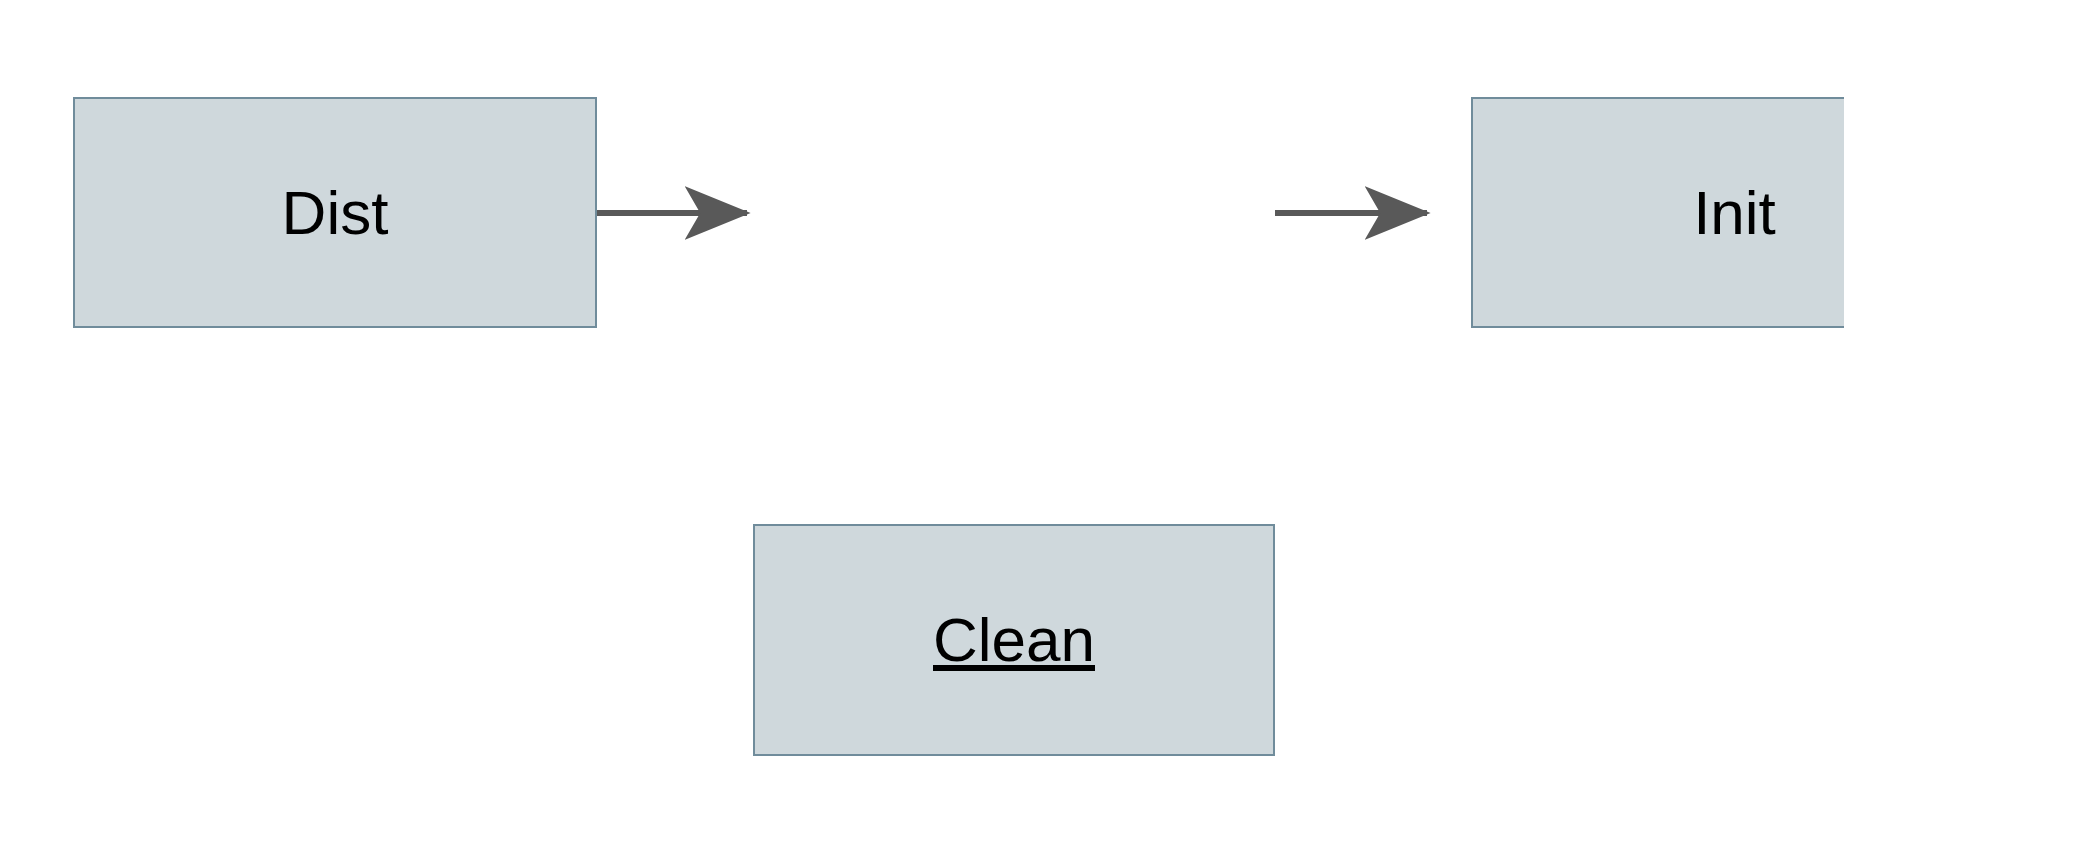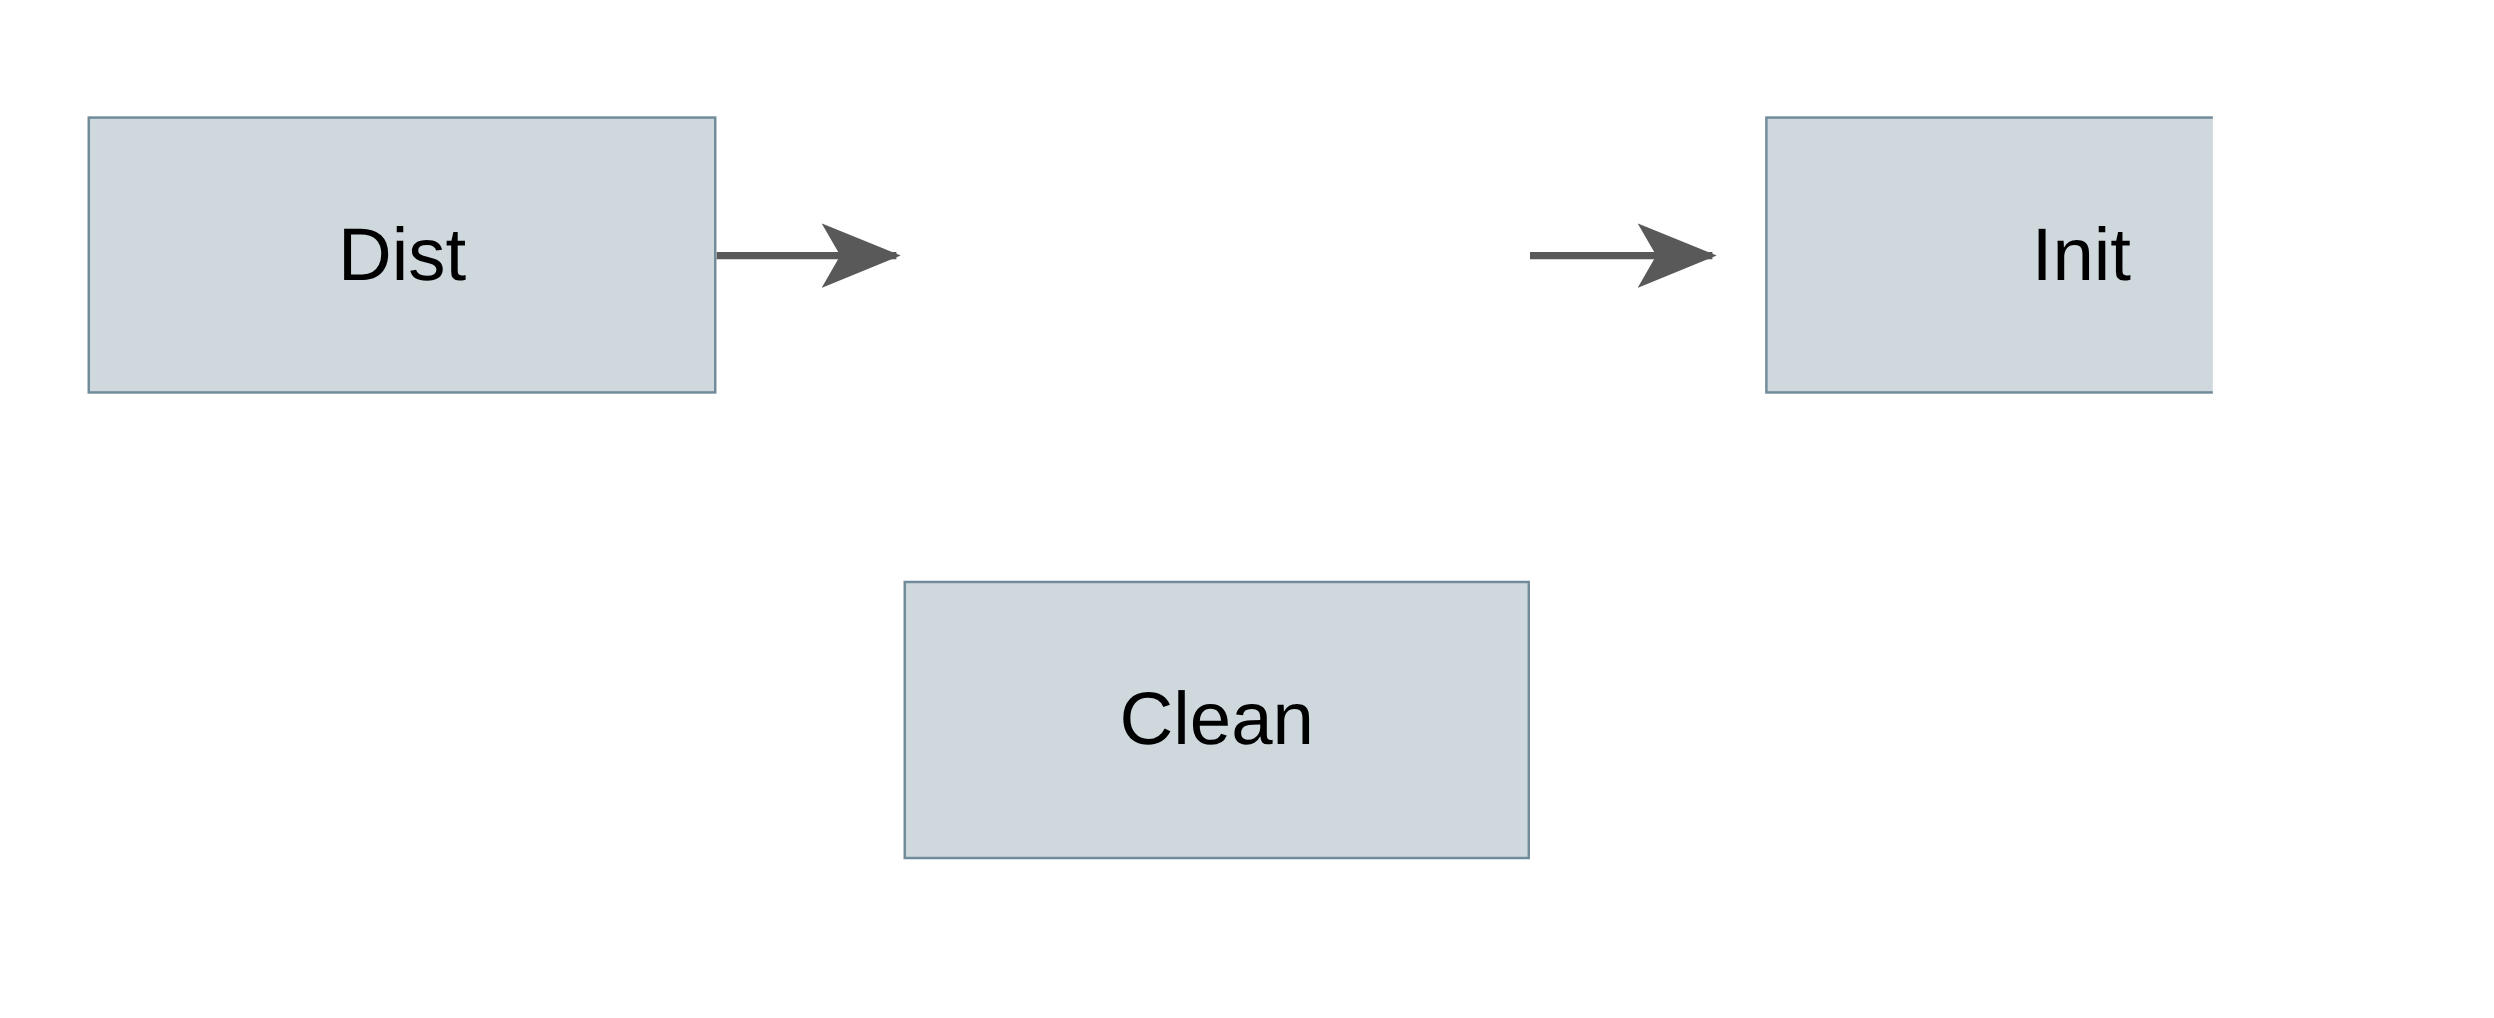--- a/index.html
+++ b/index.html
@@ -48,21 +48,21 @@
   .edge-hit {
     position: absolute;
     height: 34px;
     pointer-events: auto;
   }
 
   
   #node-dist    { left: 73px;   top: 97px;  width: 524px; height: 231px; }
   #node-compile { left: 753px;  top: 97px;  width: 522px; height: 231px; }
   #node-init    { left: 1433px; top: 97px;  width: 527px; height: 231px; margin-left: 38px; }
-  #node-clean   { left: 753px;  top: 484px; width: 522px; height: 232px; }
+  #node-clean   { left: 753px;  top: 524px; width: 522px; height: 232px; text-decoration: underline; }
 
   #edge-hit-dist-compile    { left: 597px;  top: 196px; width: 156px; }
   #edge-hit-compile-init    { left: 1275px; top: 196px; width: 158px; }
 </style>
 </head>
 <body>
 
 <div id="canvas">
 
   <svg class="edge-layer" viewBox="0 0 2078 848" width="2078" height="848" xmlns="http://www.w3.org/2000/svg">

